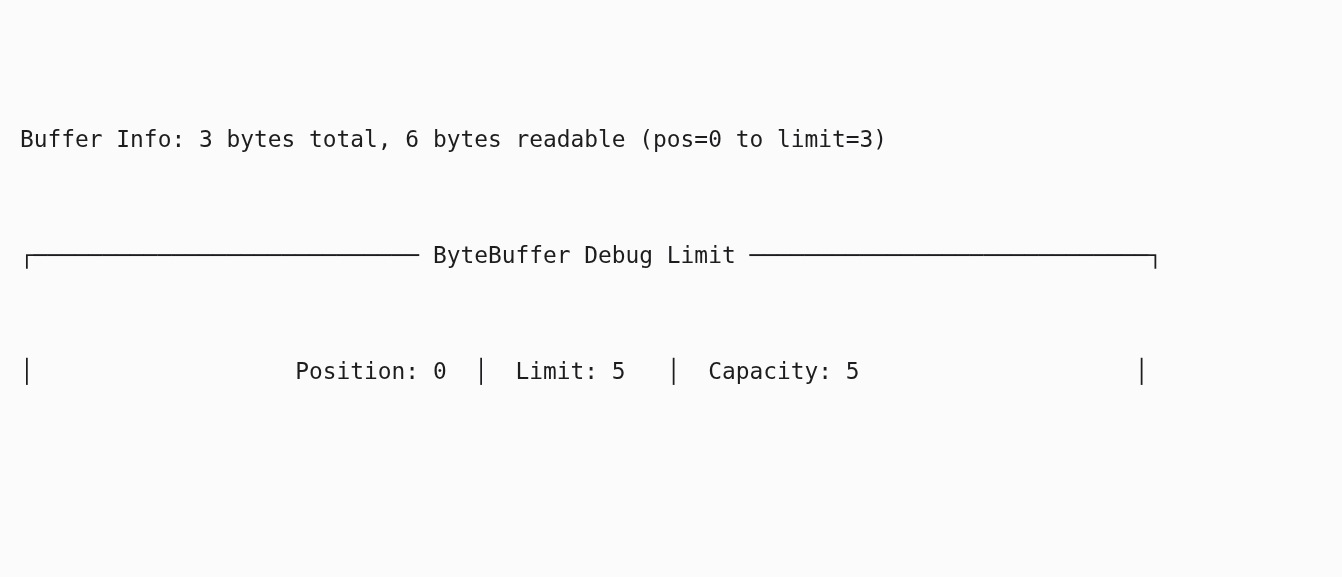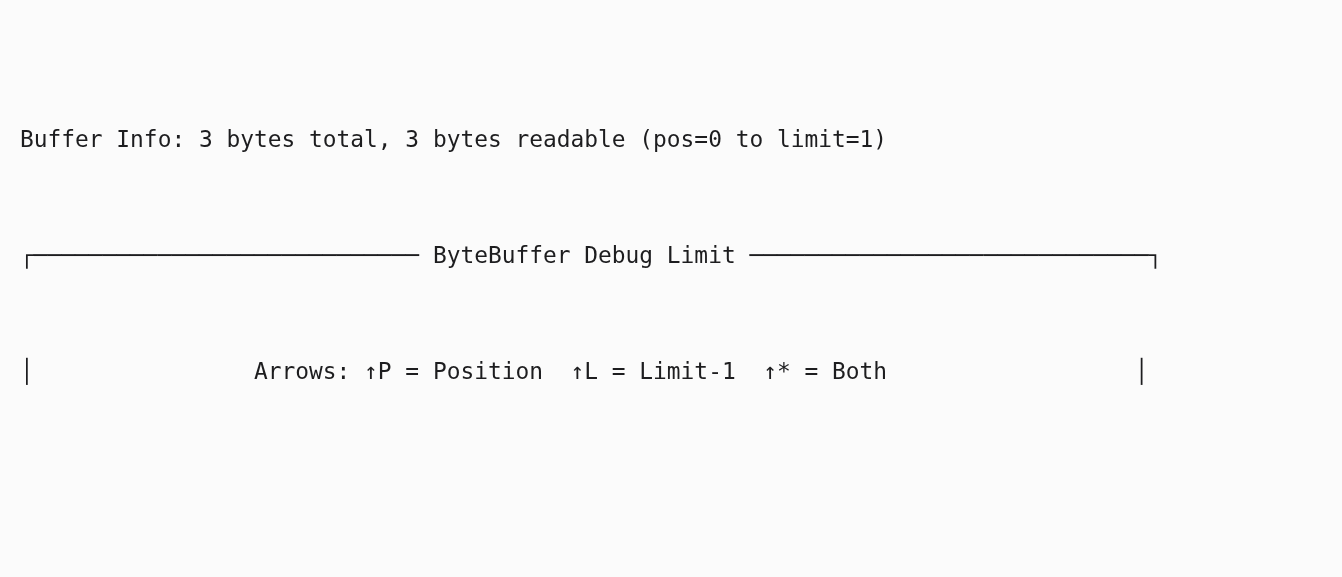--- a/index.html
+++ b/index.html
@@ -20,23 +20,23 @@
     color: #1d1d1f;
     white-space: pre;
     letter-spacing: 0;
   }
   .line { height: 38.75px; }
 </style>
 </head>
 <body>
 
 <div class="console">
-  <div class="line">Buffer Info: 3 bytes total, 3 bytes readable (pos=0 to limit=1)</div>
+  <div class="line">Buffer Info: 3 bytes total, 6 bytes readable (pos=0 to limit=3)</div>
   <div class="line">┌──────────────────────────── ByteBuffer Debug Limit ─────────────────────────────┐</div>
-  <div class="line">│                Arrows: ↑P = Position  ↑L = Limit-1  ↑* = Both                  │</div>
+  <div class="line">│                   Position: 0  │  Limit: 5   │  Capacity: 5                    │</div>
   
   
   
   
   
   
   
   
   
   

